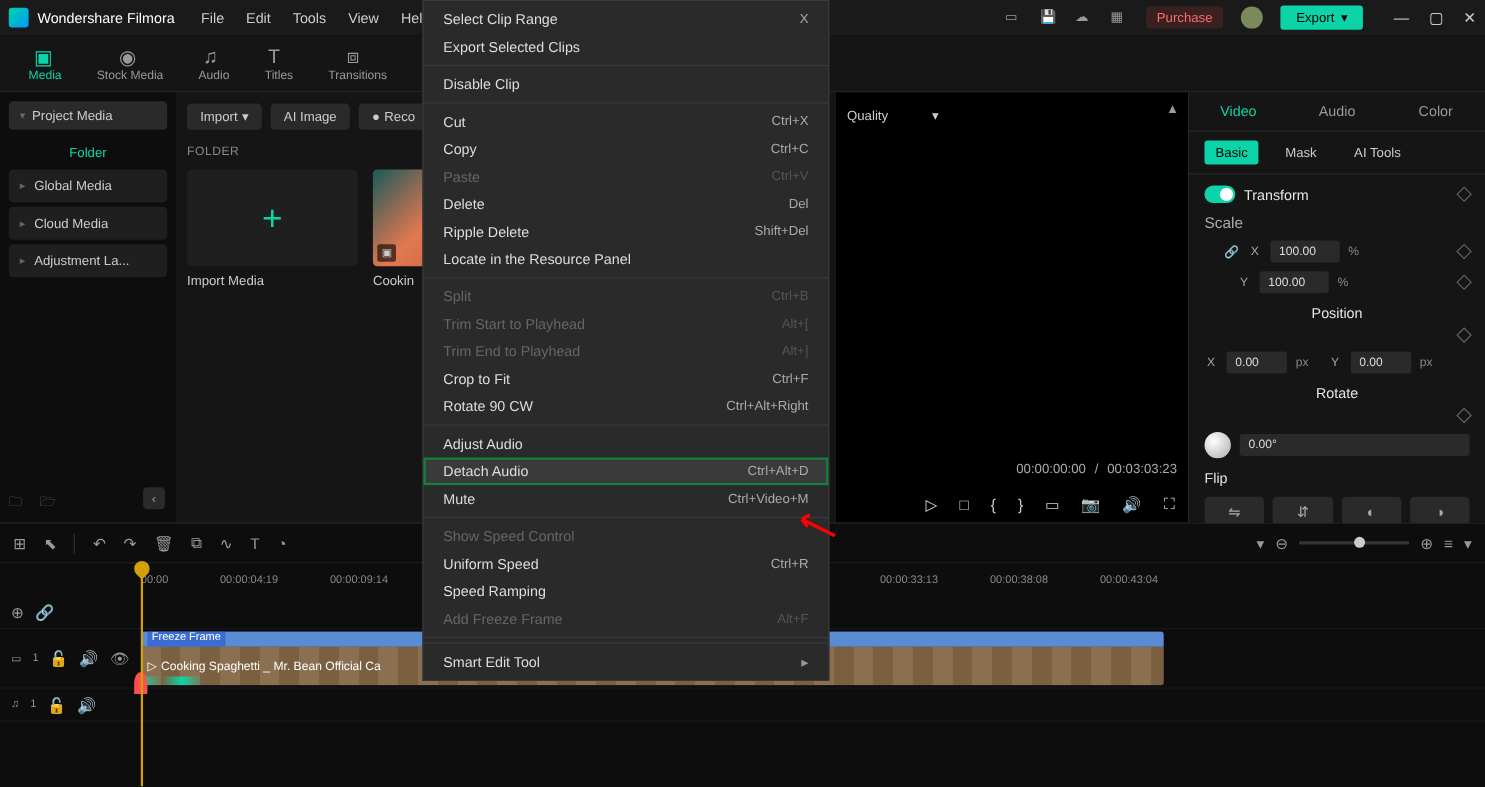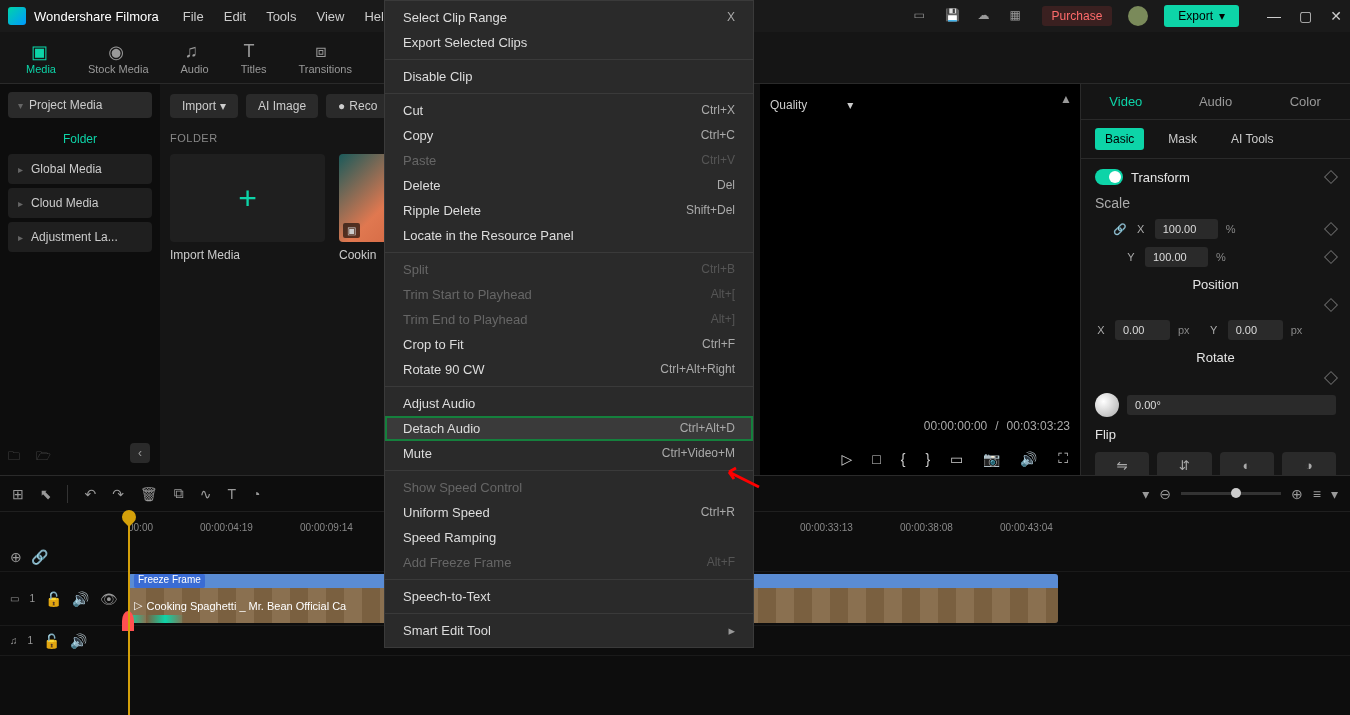--- a/index.html
+++ b/index.html
@@ -484,24 +484,20 @@
     </div>
     <div class="ctx-item">
       <span>Speed Ramping</span>
       <span class="shortcut"></span>
     </div>
     <div class="ctx-item disabled">
       <span>Add Freeze Frame</span>
       <span class="shortcut">Alt+F</span>
     </div>
     <div class="ctx-sep"></div>
-    <div class="ctx-item">
-      <span>Speech-to-Text</span>
-      <span class="shortcut"></span>
-    </div>
     <div class="ctx-sep"></div>
     <div class="ctx-item">
       <span>Smart Edit Tool</span>
       <span class="ctx-arrow">▸</span>
     </div>
   </div>
 
 <div class="red-arrow">
   <svg viewBox="0 0 40 30">
       <path d="M 35 25 L 5 10 M 5 10 L 12 6 M 5 10 L 10 17" stroke="#ff0000" stroke-width="3" fill="none"></path>

